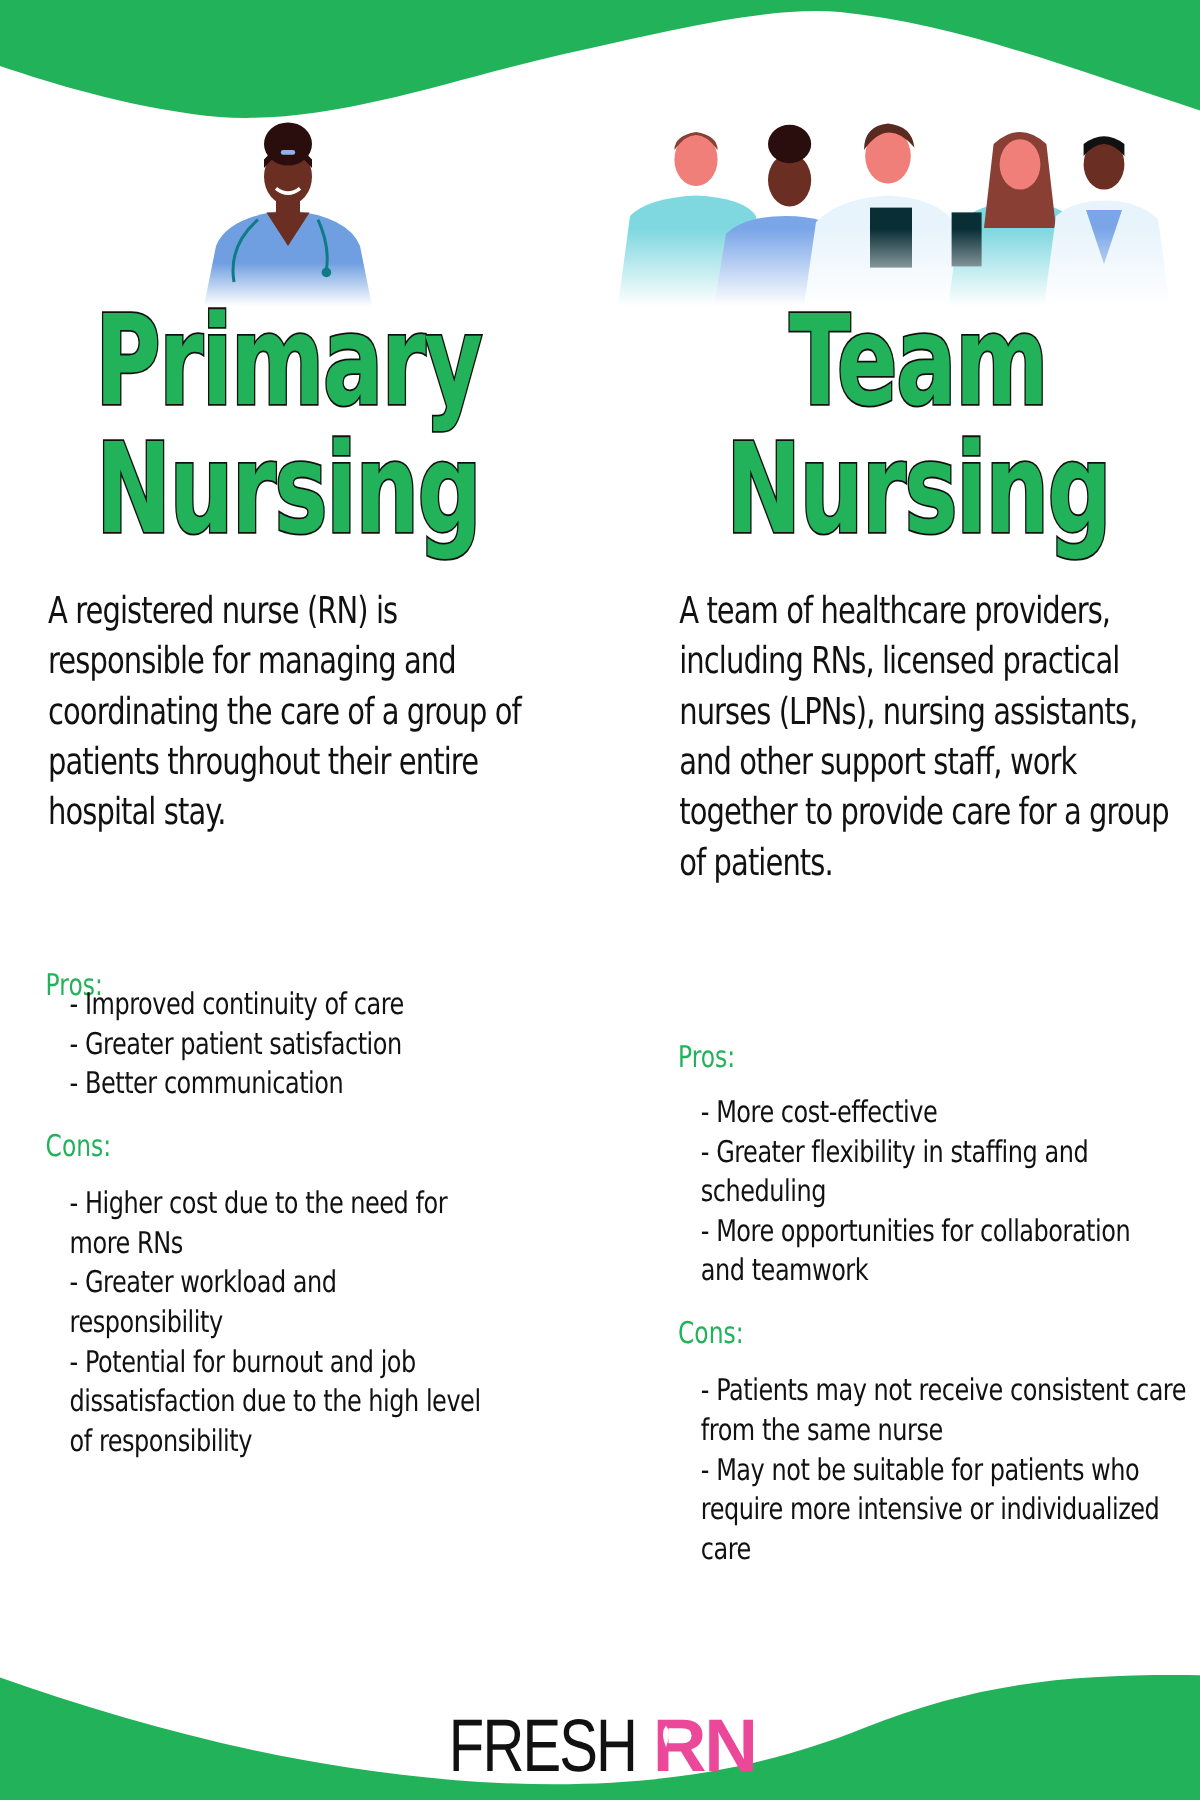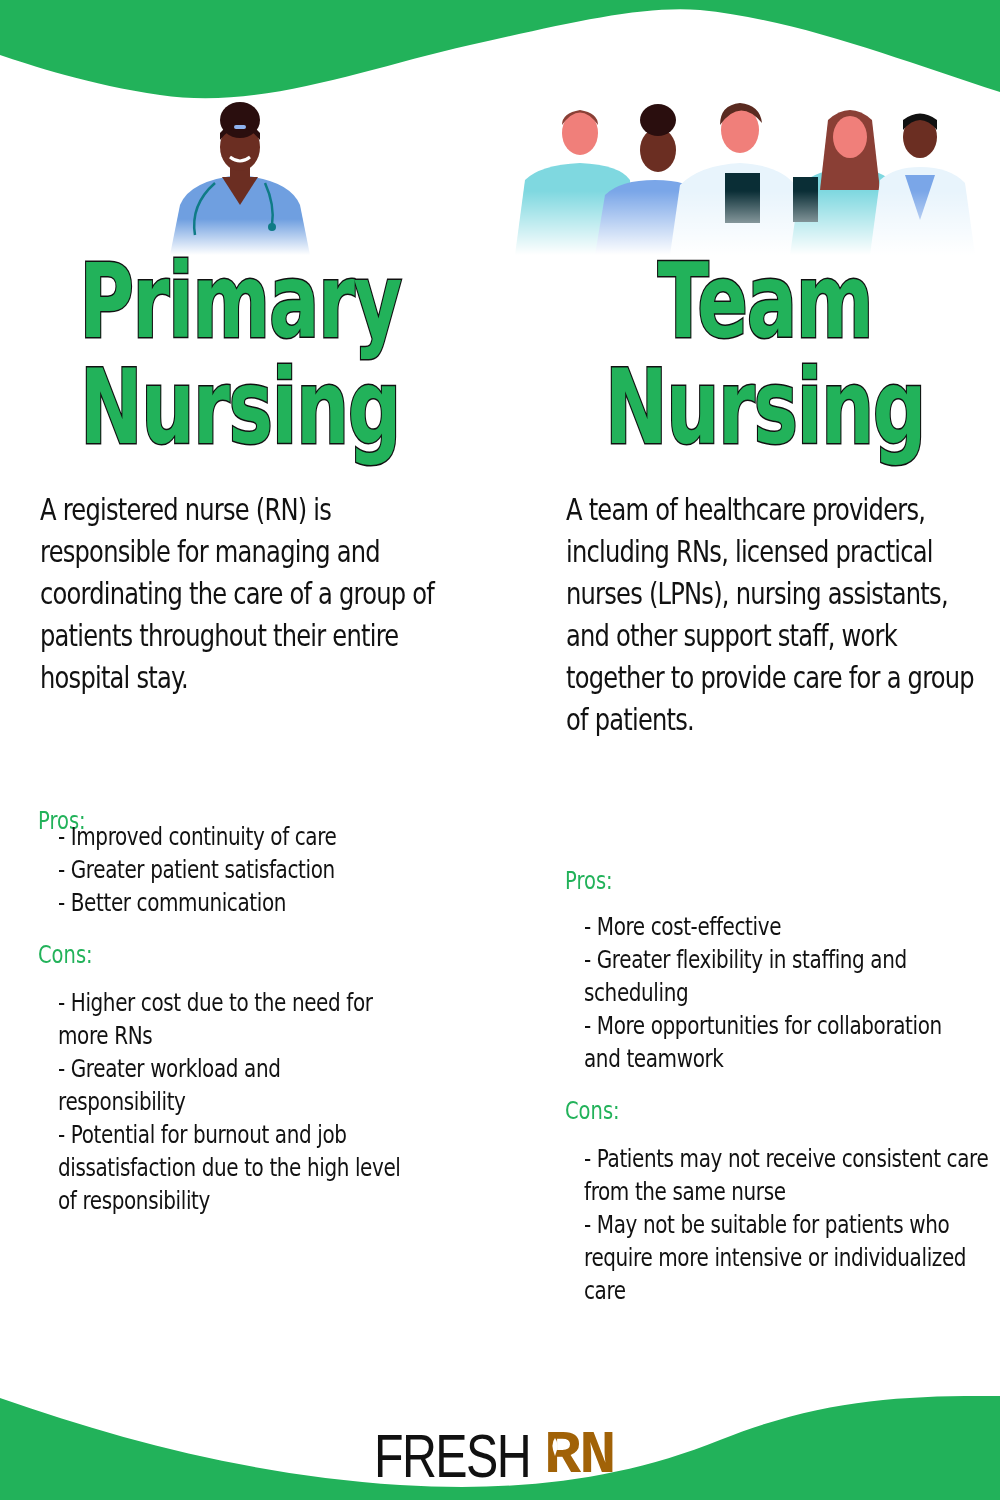--- a/index.html
+++ b/index.html
@@ -75,21 +75,21 @@
   .cons-team-label { left: 565px; top: 1096px; }
   .cons-team-list { left: 584px; top: 1142px; width: 520px; }
 
   .logo {
     position: absolute; left: 374px; top: 1418px; height: 70px;
     display: flex; align-items: flex-end;
     font-family: "Liberation Sans", sans-serif;
     font-size: 62px; line-height: 64px;
   }
   .logo-fresh { font-weight: 400; color: #111; letter-spacing: -2px; transform: scaleX(0.78); transform-origin: left bottom; display: inline-block; width: 200px; }
-  .logo-rn { font-weight: 700; color: #a16207; position: relative; margin-left: -30px; letter-spacing: -2px; font-family: Liberation Mono, monospace; }
+  .logo-rn { font-weight: 700; color: #ec4899; position: relative; margin-left: -30px; letter-spacing: -2px; }
   .leaf { position: absolute; left: 6px; top: 14px; width: 10px; height: 18px; }
 </style>
 </head>
 <body>
 
 <svg class="wave wave-top" viewBox="0 0 1000 100" preserveAspectRatio="none">
   <path d="M0 0 H1000 V92 C900 60 800 20 700 10 C640 5 560 25 470 45 C360 70 260 110 160 95 C90 85 30 65 0 55 Z" fill="#22b25a"></path>
 </svg>
 
 <svg class="illus illus-single" viewBox="0 0 180 160">

